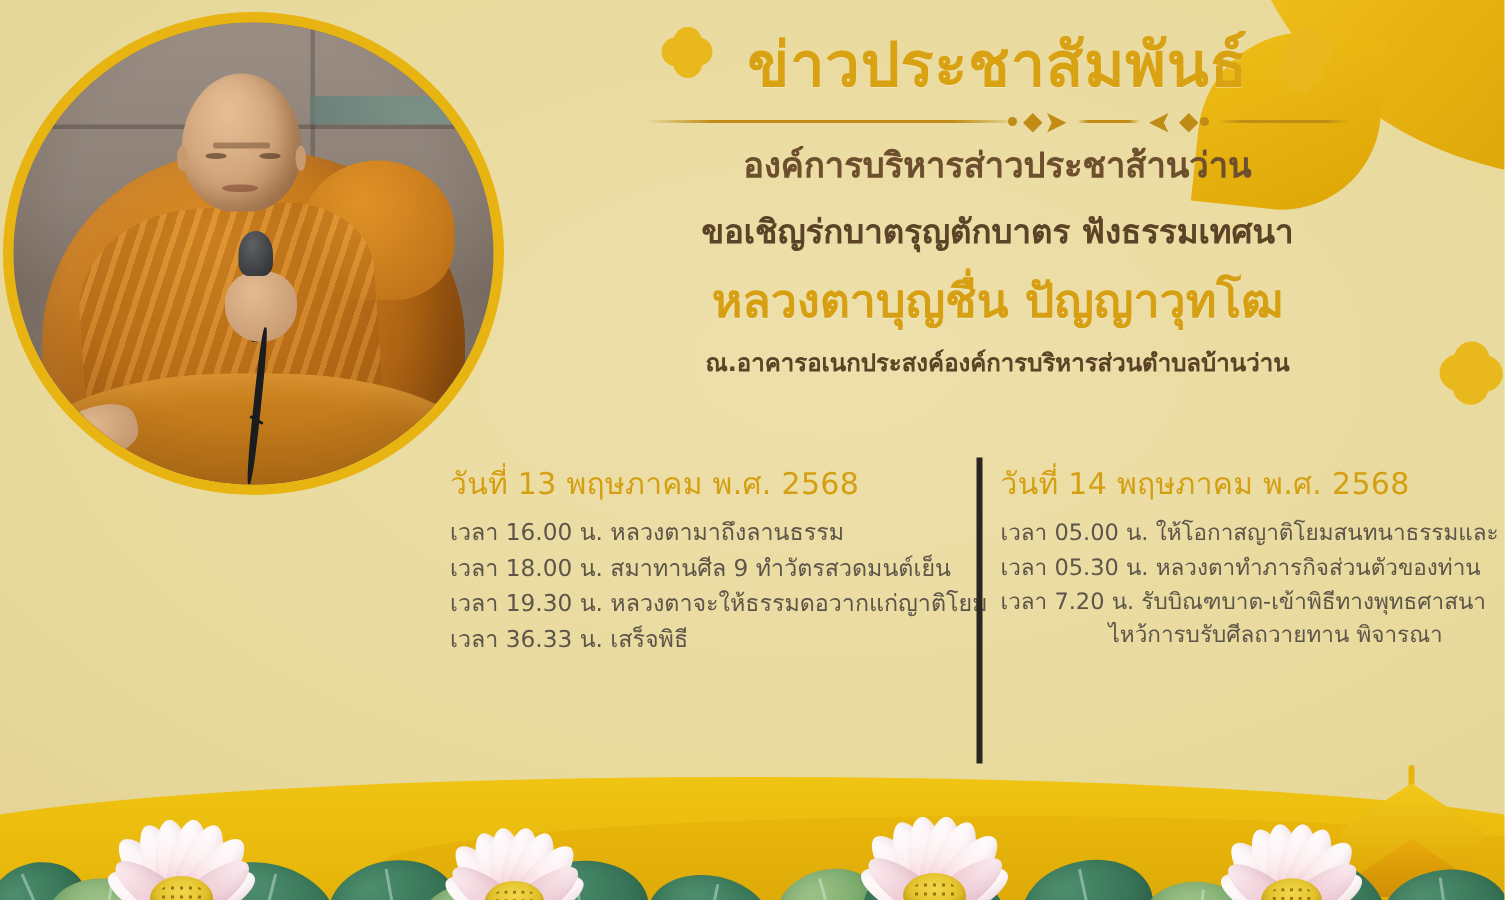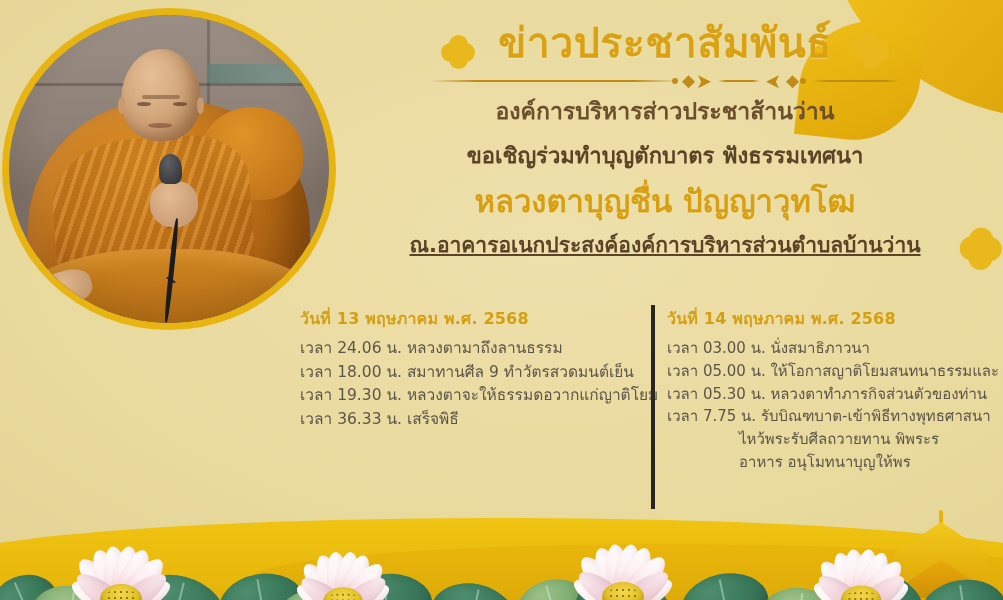--- a/index.html
+++ b/index.html
@@ -218,21 +218,21 @@
   .header {
     position: absolute;
     left: 345px;
     top: 18px;
     width: 640px;
     text-align: center;
     z-index: 5;
   }
   .title-row {
     display: flex;
-    align-items: flex-end;
+    align-items: flex-start;
     justify-content: center;
     gap: 23px;
   }
   .main-title {
     font-size: 41px;
     font-weight: 700;
     color: #d9a212;
     letter-spacing: .5px;
     line-height: 1.25;
     text-shadow: 0 1px 0 rgba(255,255,255,.35);
@@ -286,26 +286,25 @@
   }
   .monk-name {
     font-size: 31px;
     font-weight: 700;
     color: #d79f12;
     margin-top: 11px;
     line-height: 1.25;
     text-shadow: 0 1px 0 rgba(255,255,255,.3);
   }
   .venue {
-    font-size: 21px;
+    font-size: 16px;
     font-weight: 700;
     color: #5a4326;
     margin-top: 12px;
     line-height: 1.3;
-    text-decoration: underline;
   }
   .agenda-word {
     font-size: 22px;
     font-weight: 700;
     color: #d39e12;
     margin-top: 10px;
     line-height: 1.3;
   }
 
   
@@ -323,22 +322,22 @@
   .divider {
     position: absolute;
     left: 651px;
     top: 305px;
     width: 4px;
     height: 204px;
     background: #2a2520;
     z-index: 6;
   }
   .sched-date {
-    font-size: 16px;
-    font-weight: 700;
+    font-size: 20px;
+    font-weight: 400;
     color: #d49f11;
     margin-bottom: 6px;
     letter-spacing: .2px;
     white-space: nowrap;
   }
   .sched-list { list-style: none; }
   .sched-list li {
     font-size: 15.5px;
     color: #5d5549;
     line-height: 1.52;
@@ -543,51 +542,49 @@
         <div class="fan f2"></div>
       <div class="bar b2"></div>
       <div class="fan f3"></div>
         <div class="fan f4"></div>
       <div class="dot d2"></div>
         <div class="bar b3"></div>
     </div>
 
     <div class="sub-org">องค์การบริหารส่าวประชาส้านว่าน</div>
 
-    <div class="invite">ขอเชิญร่วมทำบุญตักบาตร ฟังธรรมเทศนา</div>
+    <div class="invite">ขอเชิญร่กบาตรุญตักบาตร ฟังธรรมเทศนา</div>
 
     <div class="monk-name">หลวงตาบุญชื่น ปัญญาวุทโฒ</div>
 
     <div class="venue">ณ.อาคารอเนกประสงค์องค์การบริหารส่วนตำบลบ้านว่าน</div>
 
   </div>
 
   <div class="divider"></div>
 
   <div class="schedule">
 
     <div class="sched-col left">
       <div class="sched-date">วันที่ 13 พฤษภาคม พ.ศ. 2568</div>
       <ul class="sched-list">
-        <li>เวลา 24.06 น. หลวงตามาถึงลานธรรม</li>
+        <li>เวลา 16.00 น. หลวงตามาถึงลานธรรม</li>
         <li>เวลา 18.00 น. สมาทานศีล 9 ทำวัตรสวดมนต์เย็น</li>
         <li>เวลา 19.30 น. หลวงตาจะให้ธรรมดอวากแก่ญาติโยม</li>
         <li>เวลา 36.33 น. เสร็จพิธี</li>
       </ul>
     </div>
 
     <div class="sched-col right">
       <div class="sched-date">วันที่ 14 พฤษภาคม พ.ศ. 2568</div>
       <ul class="sched-list">
-        <li>เวลา 03.00 น. นั่งสมาธิภาวนา</li>
         <li>เวลา 05.00 น. ให้โอกาสญาติโยมสนทนาธรรมและ</li>
         <li>เวลา 05.30 น. หลวงตาทำภารกิจส่วนตัวของท่าน</li>
-        <li>เวลา 7.75 น. รับบิณฑบาต-เข้าพิธีทางพุทธศาสนา</li>
-        <li class="cont">ไหว้พระรับศีลถวายทาน พิพระร</li>
-        <li class="cont">อาหาร อนุโมทนาบุญให้พร</li>
+        <li>เวลา 7.20 น. รับบิณฑบาต-เข้าพิธีทางพุทธศาสนา</li>
+        <li class="cont">ไหว้การบรับศีลถวายทาน พิจารณา</li>
       </ul>
     </div>
   </div>
 
   <div class="lotus-band">
     <div class="band-gold"></div>
     <div class="band-gold2"></div>
 
     <div class="pagoda">
       <div class="spire"></div>

